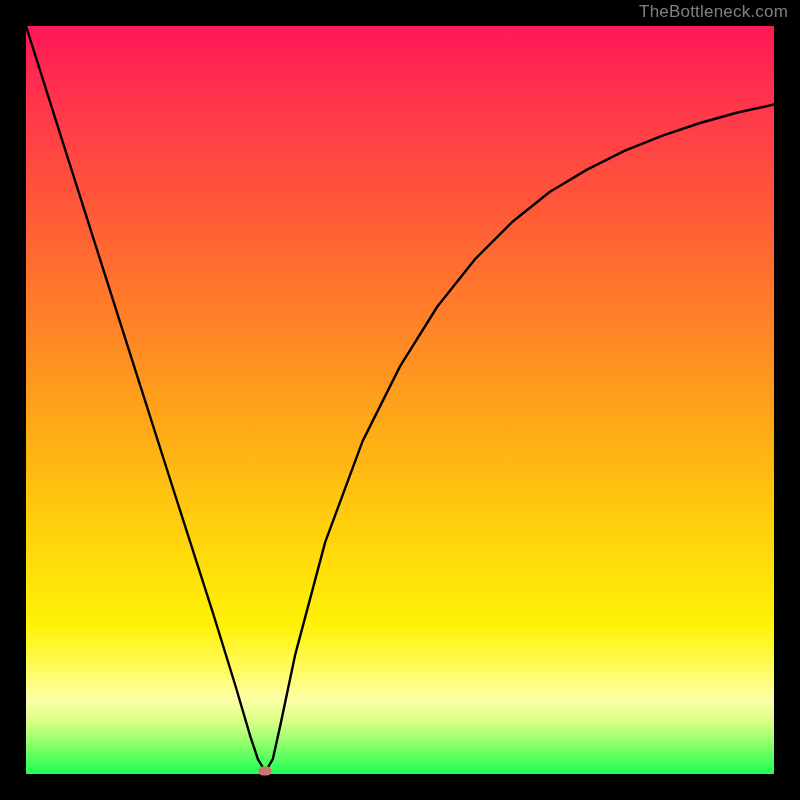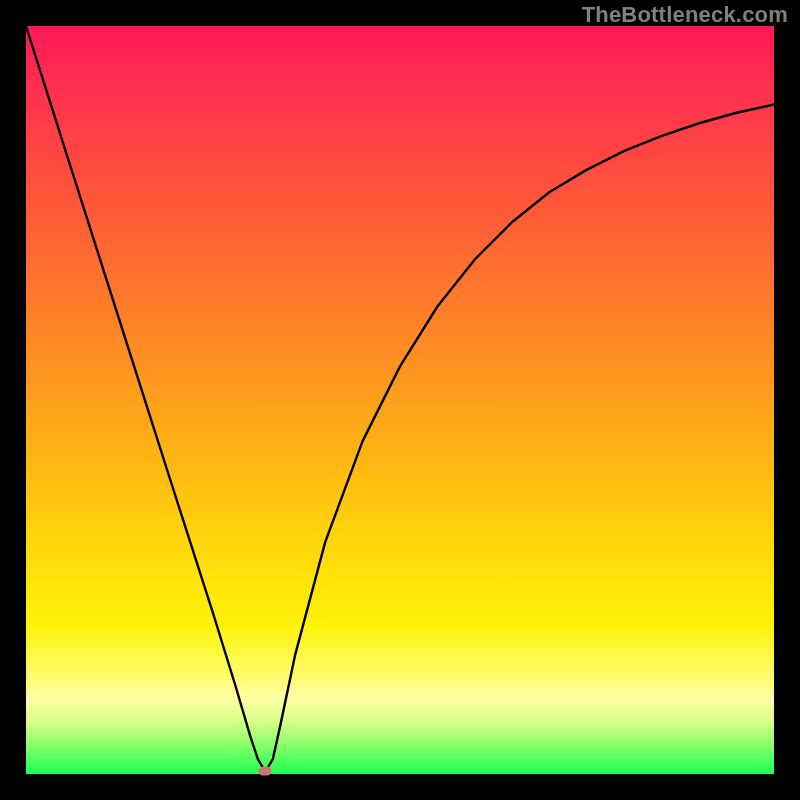--- a/index.html
+++ b/index.html
@@ -15,22 +15,22 @@
     position: relative;
     width: 800px;
     height: 800px;
     background: #000;
   }
   .watermark {
     position: absolute;
     top: 2px;
     right: 12px;
     color: #808080;
-    font-size: 22px;
-    font-weight: 700;
+    font-size: 17px;
+    font-weight: 400;
     letter-spacing: 0.2px;
     z-index: 5;
   }
   .plot-outer {
     position: absolute;
     left: 26px;
     top: 26px;
     width: 748px;
     height: 748px;
     background: #000;

